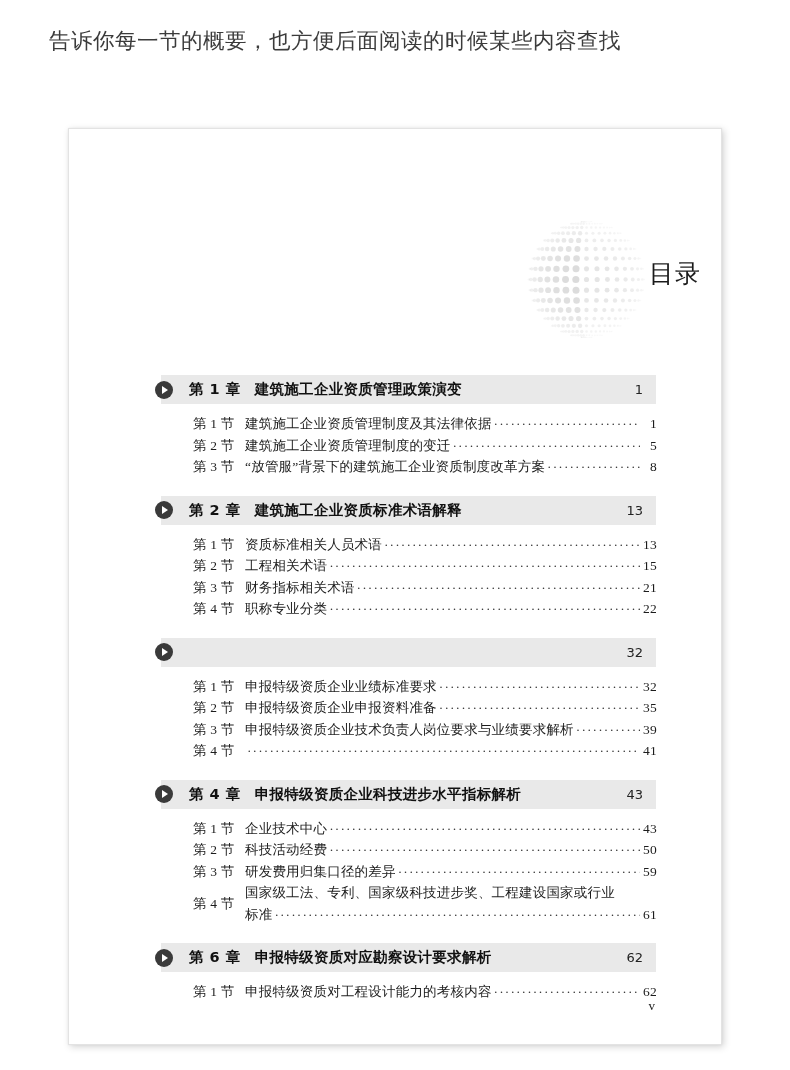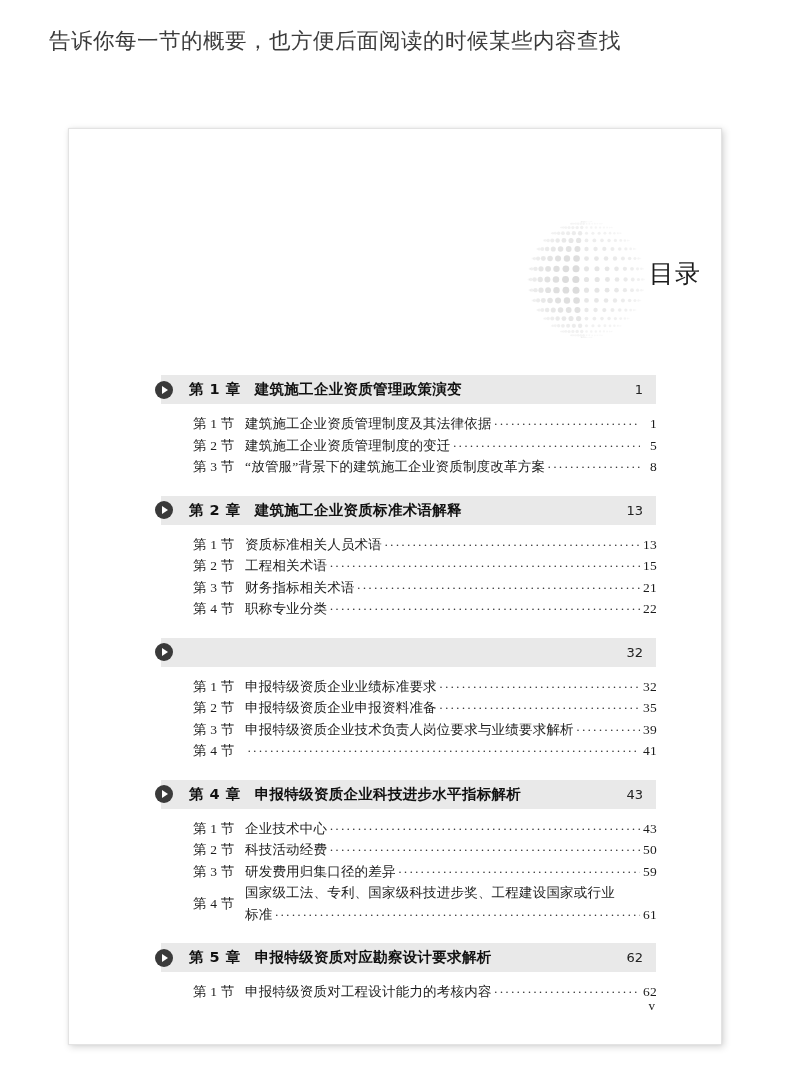--- a/index.html
+++ b/index.html
@@ -687,21 +687,21 @@
               <span class="section-page">61</span>
             </div>
           </div>
         </div>
       </div>
       <div class="chapter-row">
         <div class="chapter-bar"></div>
         <div class="chapter-icon">
           <span class="tri"></span>
         </div>
-        <div class="chapter-label"><span class="num">第 5 章</span><span class="name">申报特级资质对应勘察设计要求解析</span></div>
+        <div class="chapter-label"><span class="num">第 6 章</span><span class="name">申报特级资质对应勘察设计要求解析</span></div>
         <div class="chapter-page">62</div>
       </div>
       <div class="sections">
         <div class="section-row">
           <div class="section-num">第 1 节</div>
           <div class="section-main">
             <div class="section-line">
               <span class="section-text">申报特级资质对工程设计能力的考核内容</span>
               <span class="leader">································································································································································</span>
               <span class="section-page">62</span>

